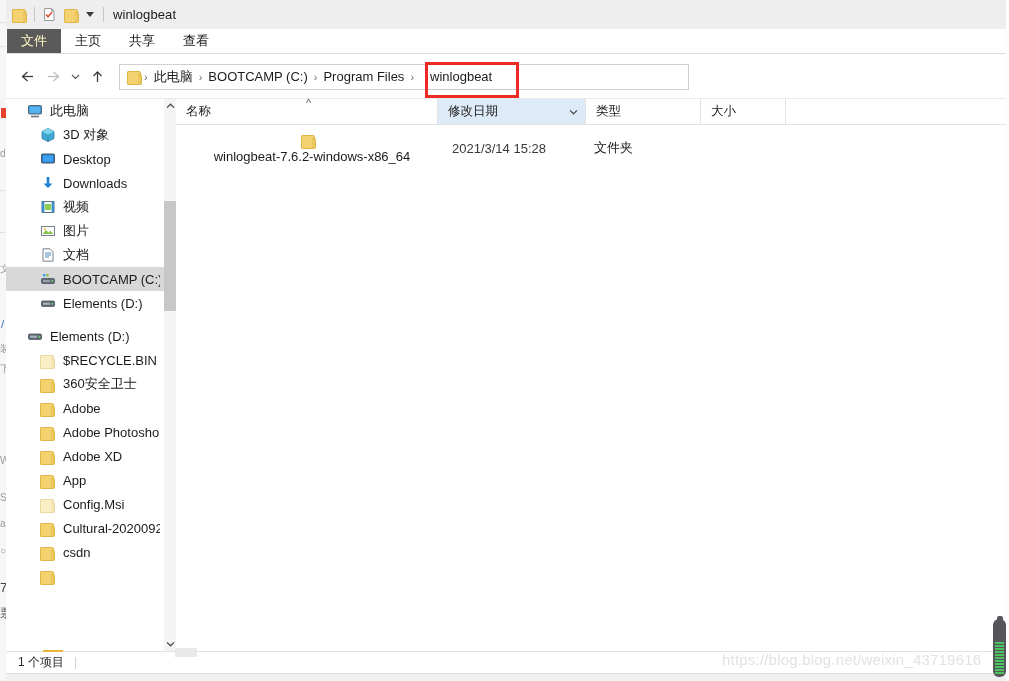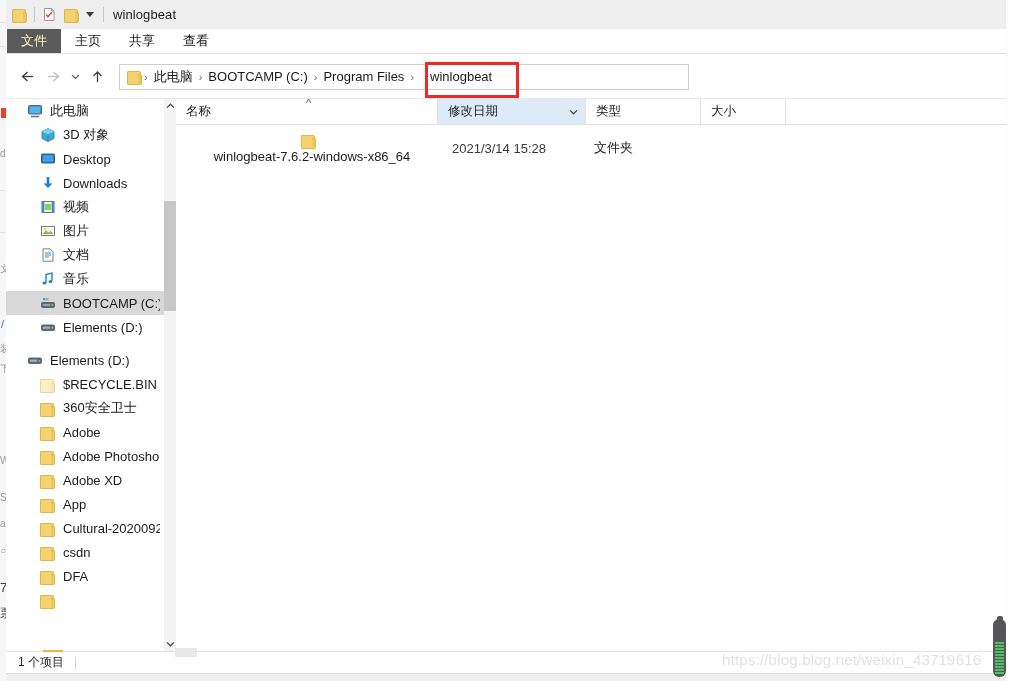--- a/index.html
+++ b/index.html
@@ -409,30 +409,20 @@
           <div class="nav-item" style="padding-left:33px">
             <span class="nav-ico">
               <svg width="16" height="16" viewBox="0 0 16 16">
                 <path d="M3 1.8h7l3 3v9.4H3z" fill="#fdfdfd" stroke="#7a828c" stroke-width="1"></path>
                 <path d="M5 6h6M5 8h6M5 10h4" stroke="#4a90c4" stroke-width="1"></path>
               </svg>
             </span>
             <span class="nav-lbl">文档</span>
           </div>
 
-          <div class="nav-item" style="padding-left:33px">
-            <span class="nav-ico">
-              <svg width="16" height="16" viewBox="0 0 16 16">
-                <path d="M6 12V3.5l6-1.4V10" fill="none" stroke="#1b7fd4" stroke-width="1.4"></path>
-                <ellipse cx="4.4" cy="12" rx="2" ry="1.6" fill="#1b7fd4"></ellipse>
-                <ellipse cx="10.4" cy="10.4" rx="1.8" ry="1.5" fill="#1b7fd4"></ellipse>
-              </svg>
-            </span>
-            <span class="nav-lbl">音乐</span>
-          </div>
 
           <div class="nav-item sel" style="padding-left:33px">
             <span class="nav-ico">
               <svg width="16" height="16" viewBox="0 0 16 16">
                 <rect x="1.5" y="7.5" width="13" height="5" rx="1" fill="#5f6a75" stroke="#4a545e" stroke-width=".8"></rect>
                 <rect x="3" y="9" width="7" height="2" fill="#97a1ab"></rect>
                 <circle cx="12.4" cy="10" r="1" fill="#6ed36e"></circle>
                 <rect x="3" y="3" width="2.4" height="2.4" fill="#3fa0ef"></rect>
                 <rect x="6.2" y="3" width="2.4" height="2.4" fill="#8cc24a"></rect>
               </svg>
@@ -493,35 +483,35 @@
             <span class="nav-lbl">Adobe XD</span>
           </div>
           <div class="nav-item" style="padding-left:33px">
             <span class="nav-ico">
                 <span class="folder-ico"></span>
               </span>
             <span class="nav-lbl">App</span>
           </div>
           <div class="nav-item" style="padding-left:33px">
             <span class="nav-ico">
+                <span class="folder-ico dim"></span>
+              </span>
+            <span class="nav-lbl">Config.Msi</span>
+          </div>
+          <div class="nav-item" style="padding-left:33px">
+            <span class="nav-ico">
                 <span class="folder-ico"></span>
               </span>
             <span class="nav-lbl">Cultural-20200922</span>
           </div>
           <div class="nav-item" style="padding-left:33px">
             <span class="nav-ico">
                 <span class="folder-ico"></span>
               </span>
             <span class="nav-lbl">csdn</span>
-          </div>
-          <div class="nav-item" style="padding-left:33px">
-            <span class="nav-ico">
-                <span class="folder-ico"></span>
-              </span>
-            <span class="nav-lbl">DFA</span>
           </div>
           <div class="nav-item" style="padding-left:33px">
             <span class="nav-ico">
                 <span class="folder-ico"></span>
               </span>
           </div>
 
         </div>
 
         <div class="nav-sb">

